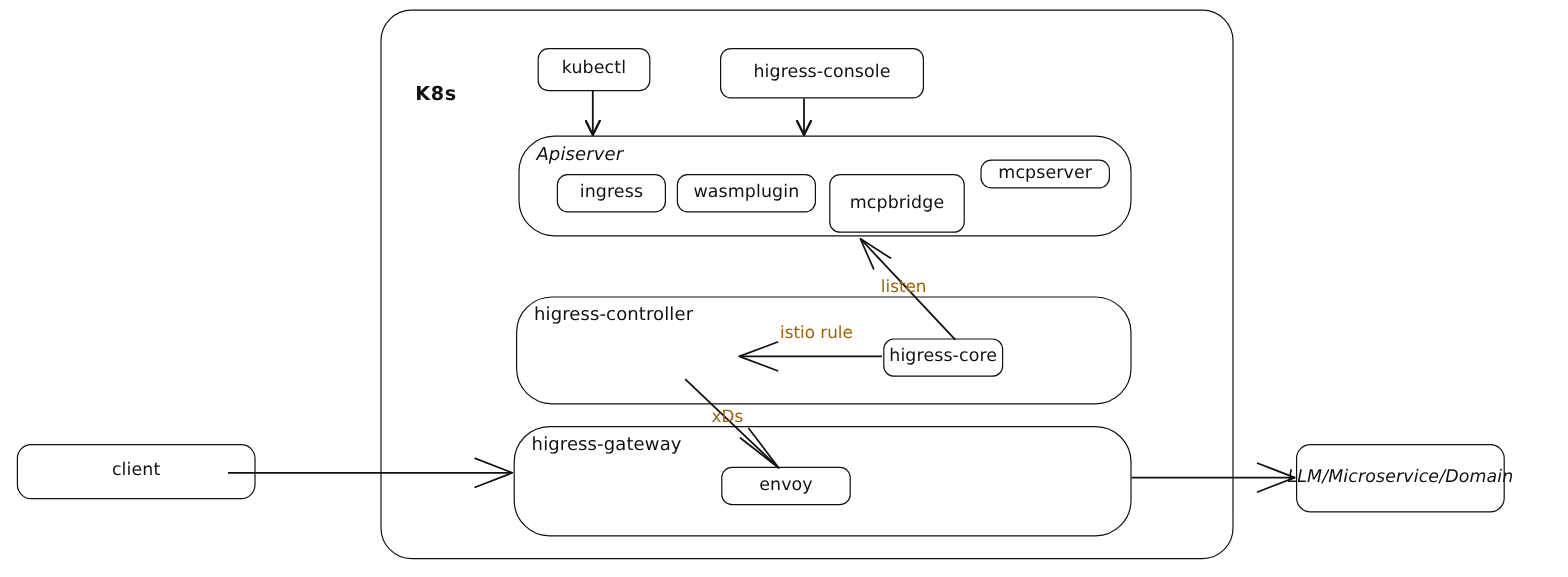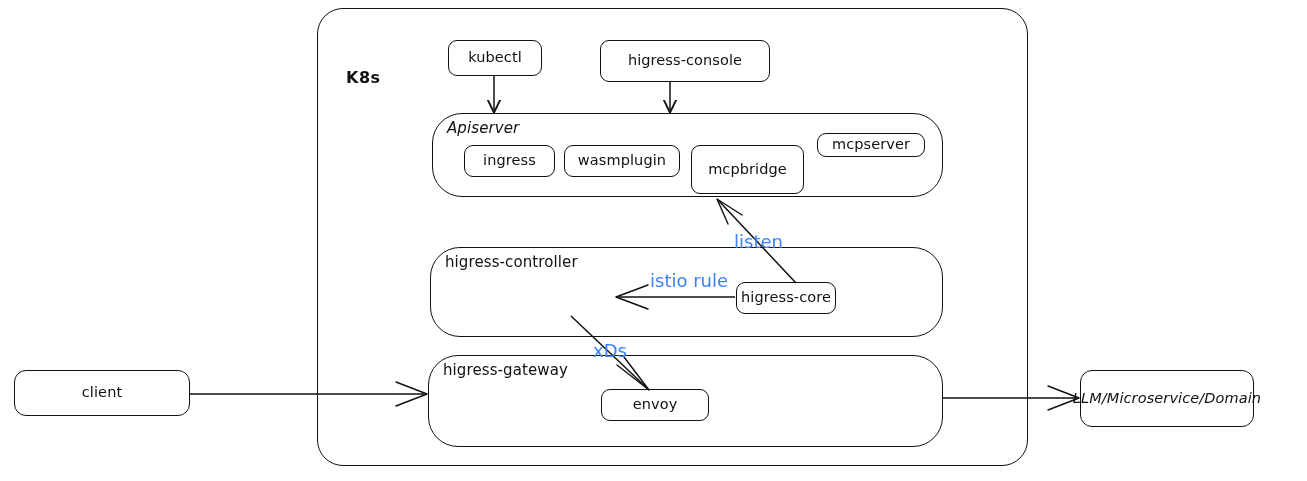--- a/index.html
+++ b/index.html
@@ -60,22 +60,22 @@
   }
   #k8s-label {
     position: absolute;
     font-weight: bold;
     font-size: 16px;
     color: #111111;
     letter-spacing: .5px;
   }
   .edge-label {
     position: absolute;
-    font-size: 18px;
-    color: #3b82f6;
+    font-size: 14px;
+    color: #a16207;
     white-space: nowrap;
     background: transparent;
   }
   .oblique { font-style: italic; }
 </style>
 </head>
 <body>
 
 <div id="canvas">
 
@@ -165,21 +165,21 @@
   </div>
 
   <div class="node group" style="left:428px; top:355px; width:515px; height:92px;">
     <span class="group-label">higress-gateway</span>
 
     <div class="node leaf" style="left:172px; top:33px; width:108px; height:32px;">
       <span>envoy</span>
     </div>
   </div>
 
-  <div class="node leaf" style="left:14px; top:370px; width:176px; height:46px; border-radius:12px;">
+  <div class="node leaf" style="left:14px; top:370px; width:199px; height:46px; border-radius:12px;">
     <span>client</span>
   </div>
 
   <div class="node leaf" style="left:1080px; top:370px; width:174px; height:57px; border-radius:12px;">
     <span class="oblique">LLM/Microservice/Domain</span>
   </div>
 
   <span class="edge-label" style="left:734px; top:231px;">listen</span>
 
   <span class="edge-label" style="left:650px; top:270px;">istio rule</span>

